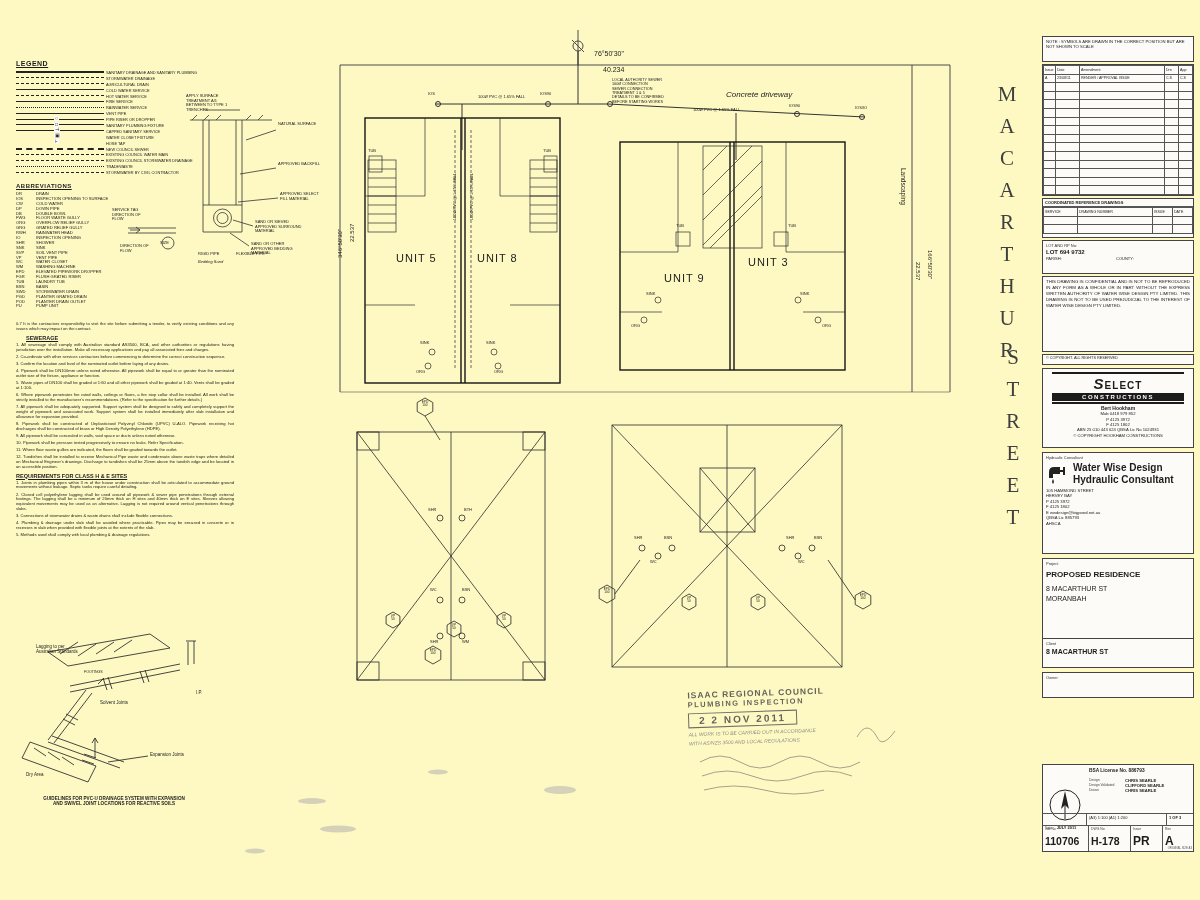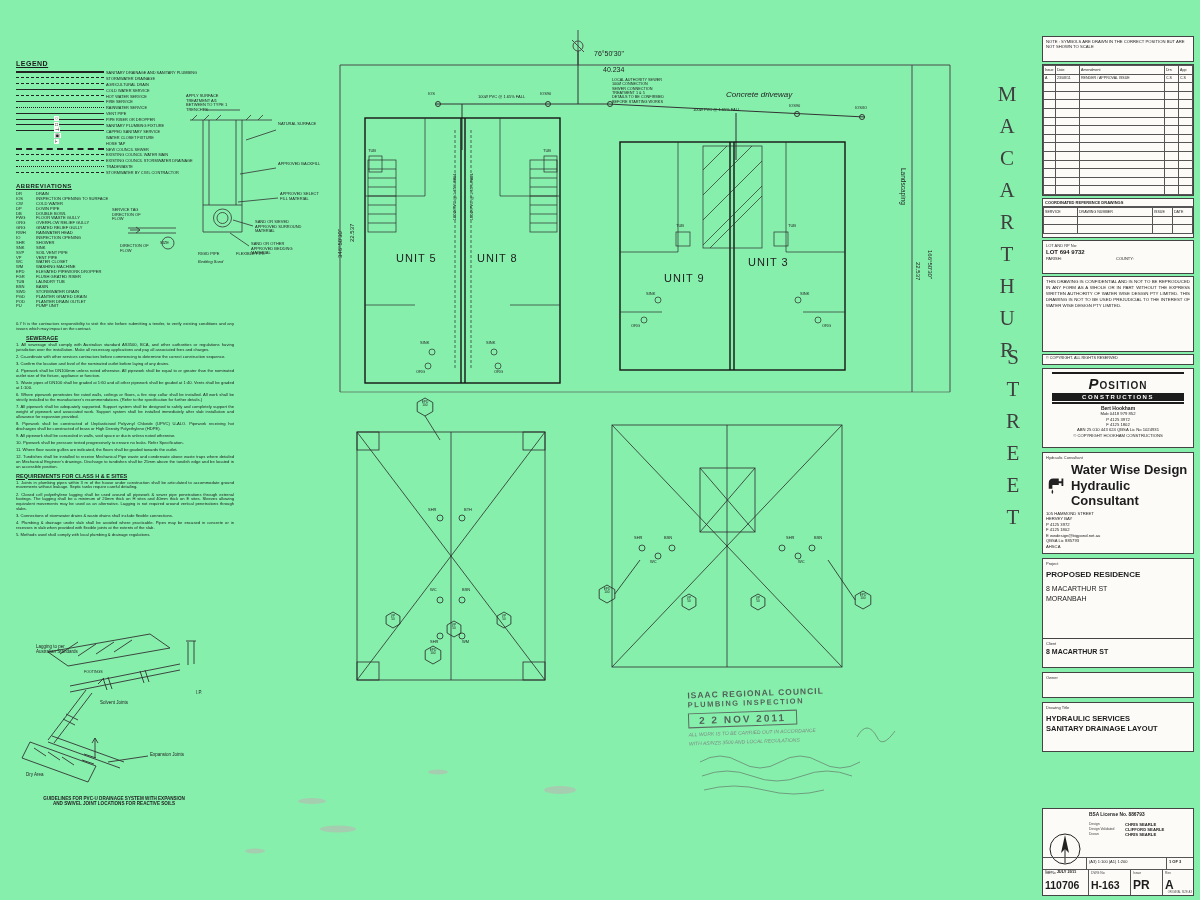--- a/index.html
+++ b/index.html
@@ -1,18 +1,18 @@
 <!DOCTYPE html>
 <html><head>
 <meta charset="utf-8">
 <style>
   * { margin:0; padding:0; box-sizing:border-box; }
   html,body { width:1200px; height:900px; }
   body { background:#e9e8e4; font-family:"Liberation Sans",sans-serif; color:#1c1c1c; }
-  .sheet { position:absolute; left:0; top:0; width:1200px; height:900px; background:#86efac; overflow:hidden; }
+  .sheet { position:absolute; left:0; top:0; width:1200px; height:900px; background:#fef9c3; overflow:hidden; }
   .abs { position:absolute; }
   .pre { white-space:pre-line; }
   .pl { position:absolute; font-size:4px; line-height:1.15; color:#222; }
   .pl6 { font-size:6px; }
   .vtext { writing-mode:vertical-rl; transform:rotate(180deg); font-size:6px; color:#222; }
   .vtext2 { writing-mode:vertical-rl; font-size:6px; color:#222; }
   h4.sec { font-size:7px; font-weight:bold; text-decoration:underline; letter-spacing:.5px; margin-bottom:2px; }
   h5.sec { font-size:5.5px; font-weight:bold; text-decoration:underline; margin:3px 0 2px 10px; }
   
   .lg-row { display:flex; height:5.9px; align-items:flex-start; }
@@ -761,38 +761,38 @@
       </div>
     </div>
     <div class="pbox" style="top:240px;height:76px">
       <div style="font-size:4.4px;line-height:1.35;text-align:justify">THIS DRAWING IS CONFIDENTIAL AND IS NOT TO BE REPRODUCED IN ANY FORM AS A WHOLE OR IN PART WITHOUT THE EXPRESS WRITTEN AUTHORITY OF WATER WISE DESIGN PTY LIMITED. THIS DRAWING IS NOT TO BE USED PREJUDICIAL TO THE INTEREST OF WATER WISE DESIGN PTY LIMITED.</div>
     </div>
     <div class="pbox" style="top:318px;height:11px;padding:1px 3px">
       <div style="font-size:3.8px">© COPYRIGHT. ALL RIGHTS RESERVED</div>
     </div>
     <div class="pbox" style="top:332px;height:80px">
       <div style="text-align:center;border-top:2px solid #1c1c1c;border-bottom:2px solid #1c1c1c;padding:1px 0;margin:1px 6px">
-        <span class="hk-name">POSITION</span>
+        <span class="hk-name">SELECT</span>
         <div class="hk-bar">CONSTRUCTIONS</div>
       </div>
       <div class="hk-line" style="font-weight:bold;font-size:5px">Bert Hookham</div>
       <div class="hk-line">Mob 0418 979 852</div>
       <div class="hk-line">P 4125 3972</div>
       <div class="hk-line">F 4125 1802</div>
       <div class="hk-line">ABN 25 010 443 624   QBSA Lic No 1024931</div>
       <div class="hk-line" style="margin-top:1px">© COPYRIGHT HOOKHAM CONSTRUCTIONS</div>
     </div>
     <div class="pbox" style="top:416px;height:102px">
       <div class="plabel">Hydraulic Consultant</div>
       <div style="display:flex;align-items:center;gap:3px;margin:2px 0">
         <svg width="24" height="24" viewBox="0 0 24 24">
           <path d="M3,10 q0,-5 5,-5 h6 v3 h3 v-3 h2 v8 h-2 v-3 h-3 v2 h-7 v4 h-4 z" fill="#222"></path>
           <path d="M7,17 q-1.8,3.2 0,4.8 q1.8,-1.6 0,-4.8" fill="#222"></path>
         </svg>
-        <div class="pre" style="font-size:13px;font-weight:bold;line-height:1.2">Water Wise Design
+        <div class="pre" style="font-size:10px;font-weight:bold;line-height:1.2">Water Wise Design
 Hydraulic Consultant</div>
       </div>
       <div class="pre" style="font-size:4.2px;line-height:1.3">105 HAMMOND STREET
 HERVEY BAY
 P 4125 3972
 F 4125 1802
 E wwdesign@bigpond.net.au
 QBSA Lic 885793
 AHSCA</div>
     </div>
@@ -802,26 +802,21 @@
       <div class="pre" style="font-size:7px;line-height:1.4">8 MACARTHUR ST
 MORANBAH</div>
     </div>
     <div class="pbox" style="top:602px;height:30px">
       <div class="plabel">Client</div>
       <div style="font-size:7px;font-weight:bold;margin-top:2px">8 MACARTHUR ST</div>
     </div>
     <div class="pbox" style="top:636px;height:26px">
       <div class="plabel">Owner</div>
     </div>
-    <div class="pbox" style="top:666px;height:50px">
-      <div class="plabel">Drawing Title</div>
-      <div class="pre" style="font-size:7.5px;font-weight:bold;line-height:1.35;margin-top:4px">HYDRAULIC SERVICES
-SANITARY DRAINAGE LAYOUT</div>
-    </div>
-    <div class="pbox" style="top:772px;height:88px;padding:16px;position:absolute">
+    <div class="pbox" style="top:728px;height:88px;padding:16px;position:absolute">
       <svg class="abs" style="left:4px;top:22px" width="36" height="36" viewBox="0 0 36 36">
         <circle cx="18" cy="18" r="15" fill="none" stroke="#222" stroke-width="1"></circle>
         <path d="M18,4 L22,22 L18,18 L14,22 Z" fill="#222"></path>
         <line x1="18" y1="18" x2="18" y2="32" stroke="#222" stroke-width="1"></line>
       </svg>
       <div class="abs" style="left:46px;top:3px;font-size:4.8px;font-weight:bold">BSA License No. 886793</div>
       <div class="abs" style="left:46px;top:13px">
         <div style="display:flex">
             <span class="f-lab" style="display:inline-block;width:36px">Design</span>
             <span style="font-size:4.2px;font-weight:bold">CHRIS SEARLE</span>
@@ -835,21 +830,21 @@
             <span style="font-size:4.2px;font-weight:bold">CHRIS SEARLE</span>
           </div>
       </div>
       <div class="abs" style="left:0;bottom:26px;width:150px;height:12px;border-top:0.5px solid #555;display:flex">
         <div style="flex:0 0 44px;border-right:0.5px solid #555;padding:1px 2px"><span class="f-lab" style="display:inline">Date</span> <span style="font-size:4px;font-weight:bold">JULY 2011</span></div>
         <div style="flex:1;border-right:0.5px solid #555;padding:1px 2px;font-size:4px">(A3) 1:100   (A1) 1:200</div>
         <div style="flex:0 0 26px;padding:1px 2px;font-size:4px;font-weight:bold">1 OF 3</div>
       </div>
       <div class="abs" style="left:0;bottom:0;width:150px;height:26px;border-top:0.5px solid #555;display:flex">
         <div style="flex:0 0 46px;border-right:0.5px solid #555;padding:1px 2px"><span class="f-lab">Job No</span><span class="f-big">110706</span></div>
-        <div style="flex:0 0 42px;border-right:0.5px solid #555;padding:1px 2px"><span class="f-lab">DWG No</span><span class="f-big">H-163</span></div>
+        <div style="flex:0 0 42px;border-right:0.5px solid #555;padding:1px 2px"><span class="f-lab">DWG No</span><span class="f-big">H-178</span></div>
         <div style="flex:0 0 32px;border-right:0.5px solid #555;padding:1px 2px"><span class="f-lab">Issue</span><span class="f-big" style="font-size:12px">PR</span></div>
         <div style="flex:1;padding:1px 2px;position:relative"><span class="f-lab">Rev</span><span class="f-big" style="font-size:12px">A</span>
           <span class="abs" style="right:1px;bottom:1px;font-size:2.8px;color:#555">ORIGINAL SIZE A3</span>
         </div>
       </div>
     </div>
   </div>
 
 </div>
 

